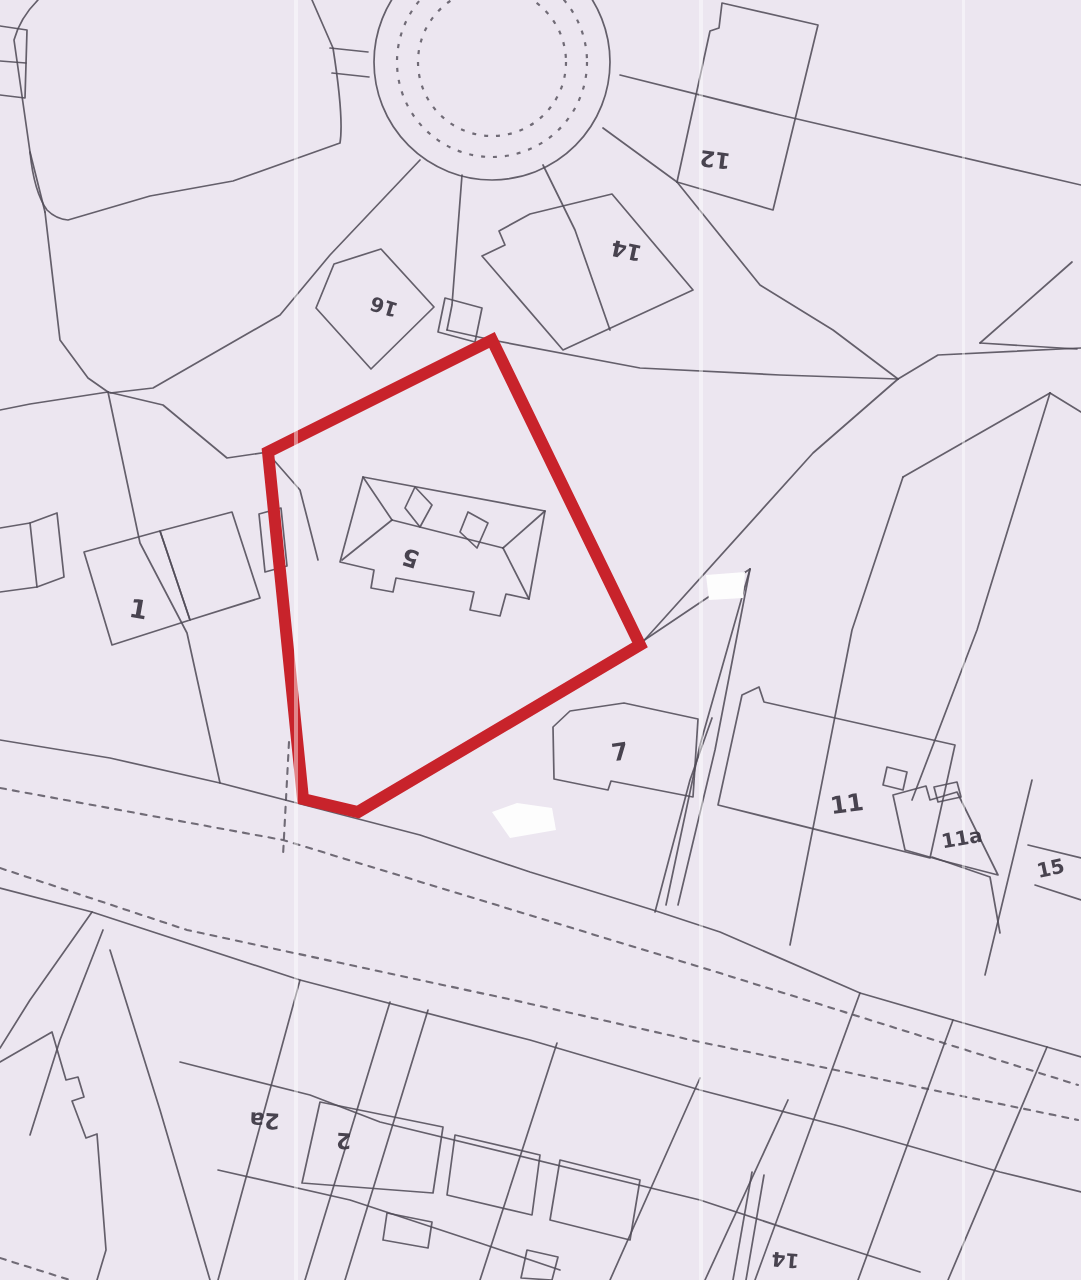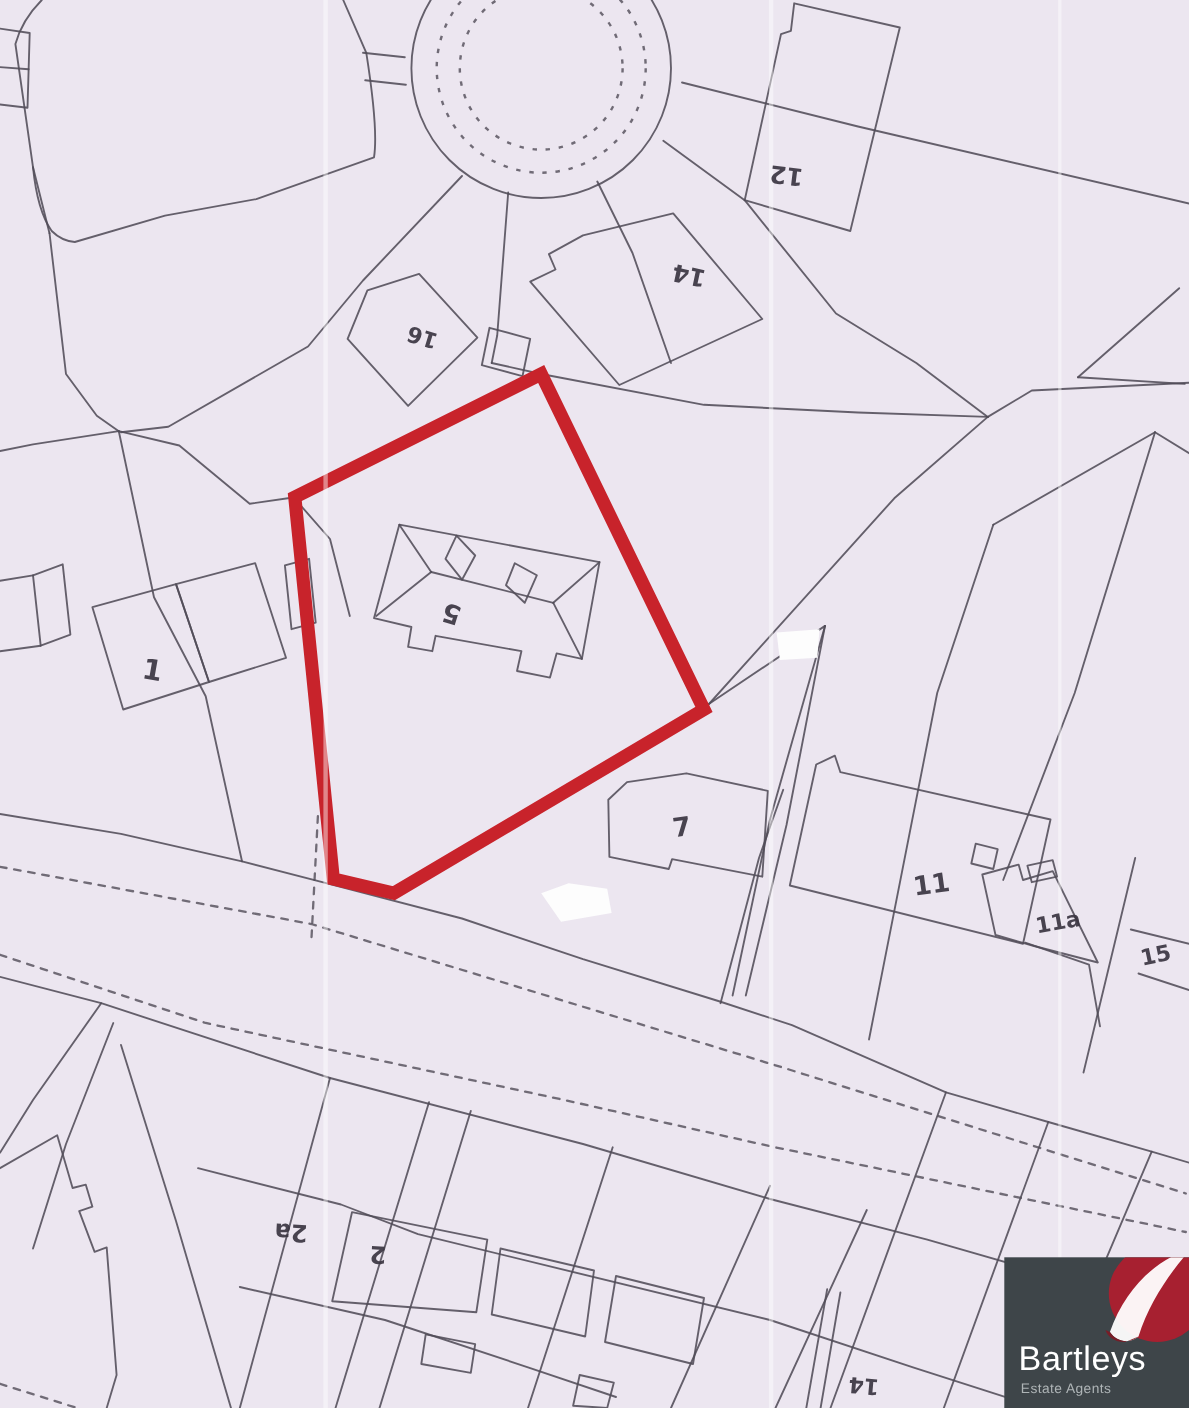--- a/index.html
+++ b/index.html
@@ -186,23 +186,13 @@
         <text x="1052" y="875" class="lbl" font-size="20" text-anchor="middle" transform="rotate(-12 1052 875)">15</text>
         <text x="716" y="152" class="lbl" font-size="22" text-anchor="middle" transform="rotate(187 716 152)">12</text>
         <text x="628" y="243" class="lbl" font-size="22" text-anchor="middle" transform="rotate(192 628 243)">14</text>
         <text x="386" y="300" class="lbl" font-size="20" text-anchor="middle" transform="rotate(197 386 300)">16</text>
         <text x="265" y="1113" class="lbl" font-size="22" text-anchor="middle" transform="rotate(183 265 1113)">2a</text>
         <text x="344" y="1133" class="lbl" font-size="22" text-anchor="middle" transform="rotate(183 344 1133)">2</text>
         <text x="786" y="1253" class="lbl" font-size="20" text-anchor="middle" transform="rotate(185 786 1253)">14</text>
       </g>
   </svg>
 
-  <div id="logo">
-    <svg width="168" height="137" viewBox="0 0 168 137">
-      <circle cx="139" cy="33" r="44" fill="#a72030"></circle>
-      <path d="M139,33 a44,44 0 0,1 -44,0" fill="none"></path>
-      <path d="M96,68 C110,28 138,2 170,-8 C152,12 132,40 122,72 C114,79 102,77 96,68 Z" fill="#ffffff" opacity="0.95"></path>
-      <path d="M110,77 C100,77 94,72 92,66 L96,68 C102,77 114,79 122,72 Z" fill="#7e1824" opacity="0.9"></path>
-    </svg>
-    <div class="brand">Bartleys</div>
-    <div class="tagline">Estate Agents</div>
-  </div>
 </div>
 
 </body></html>

